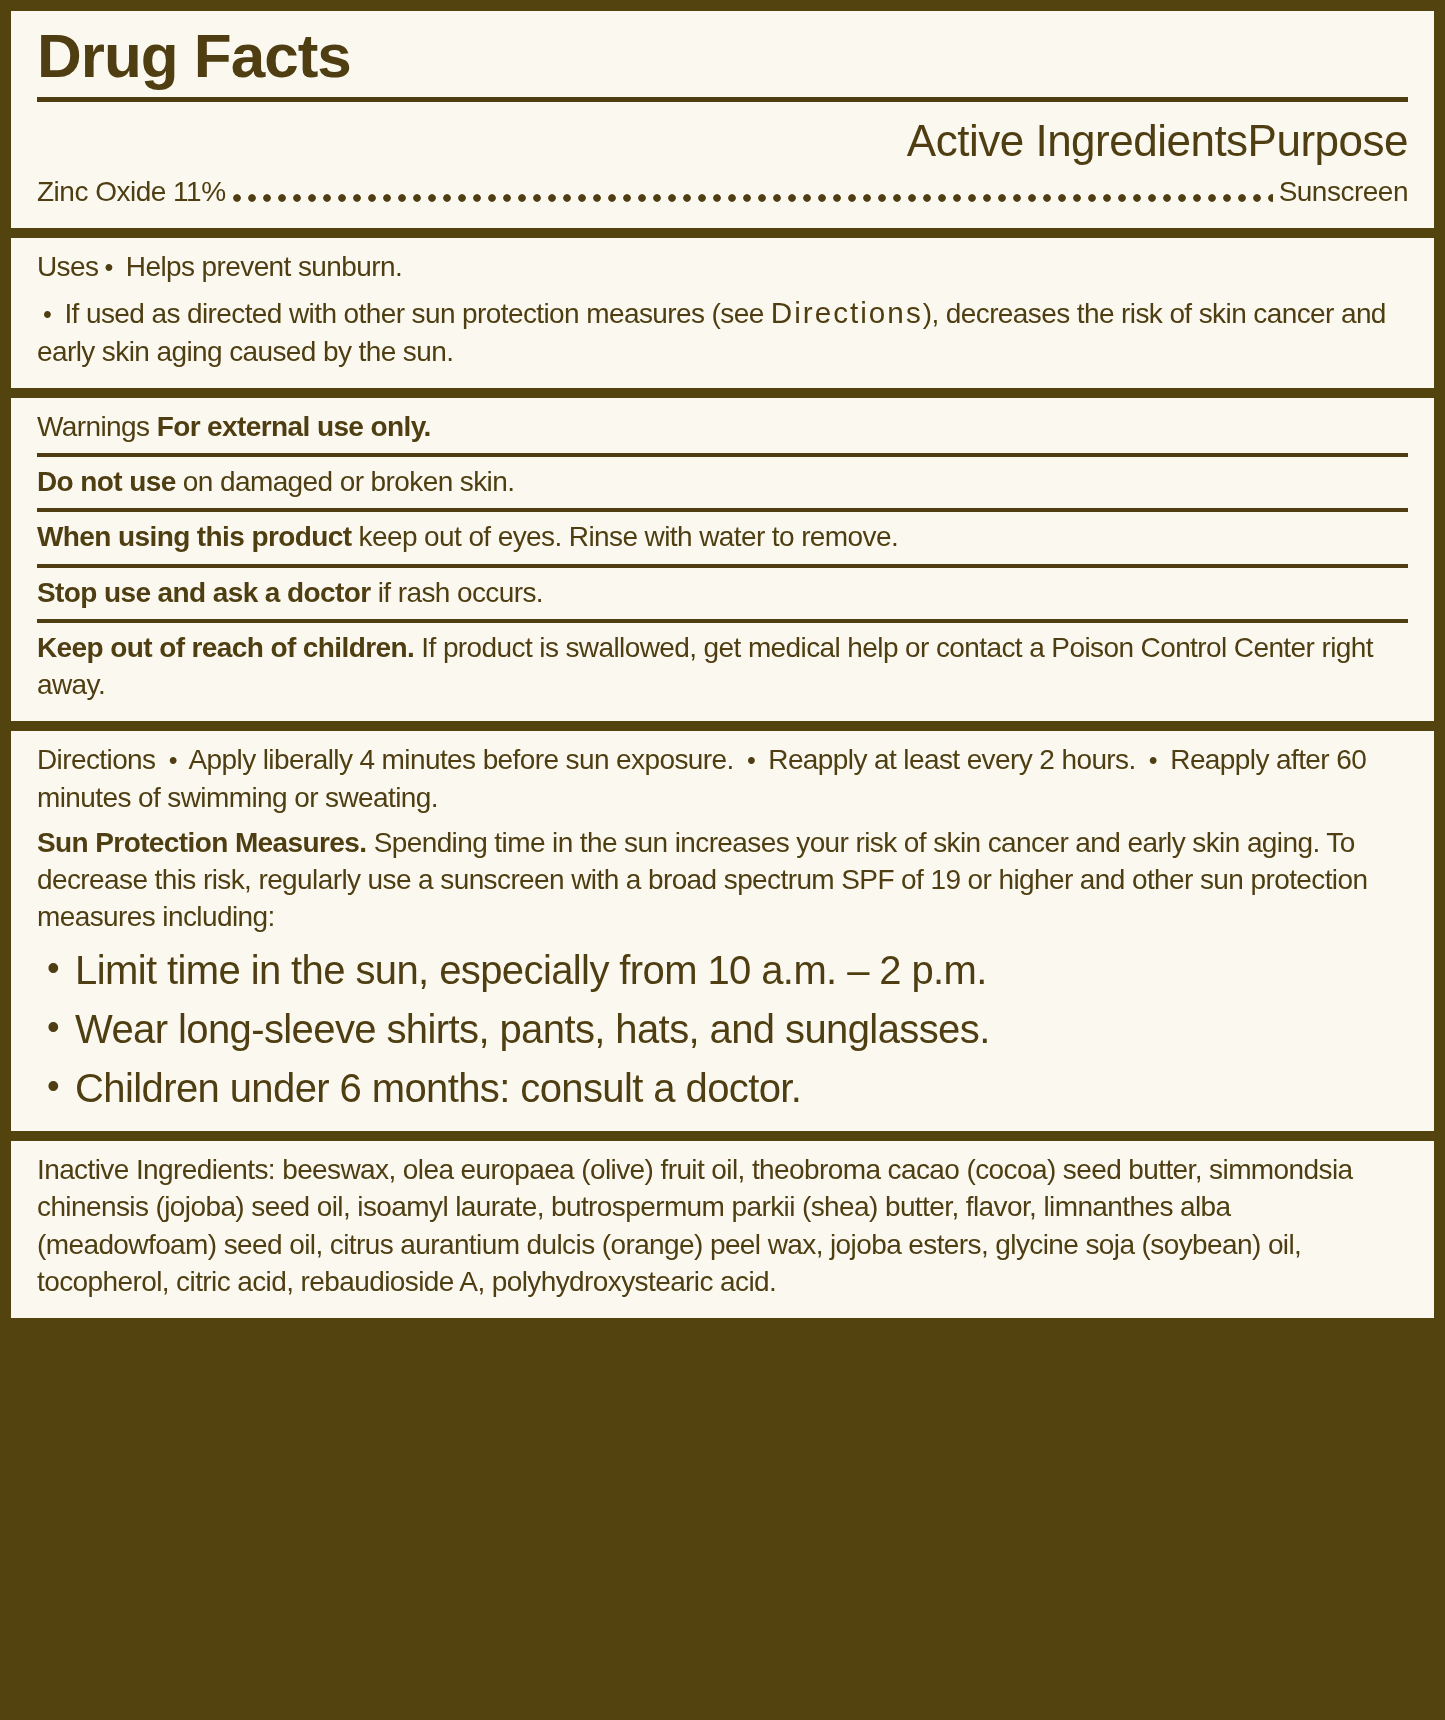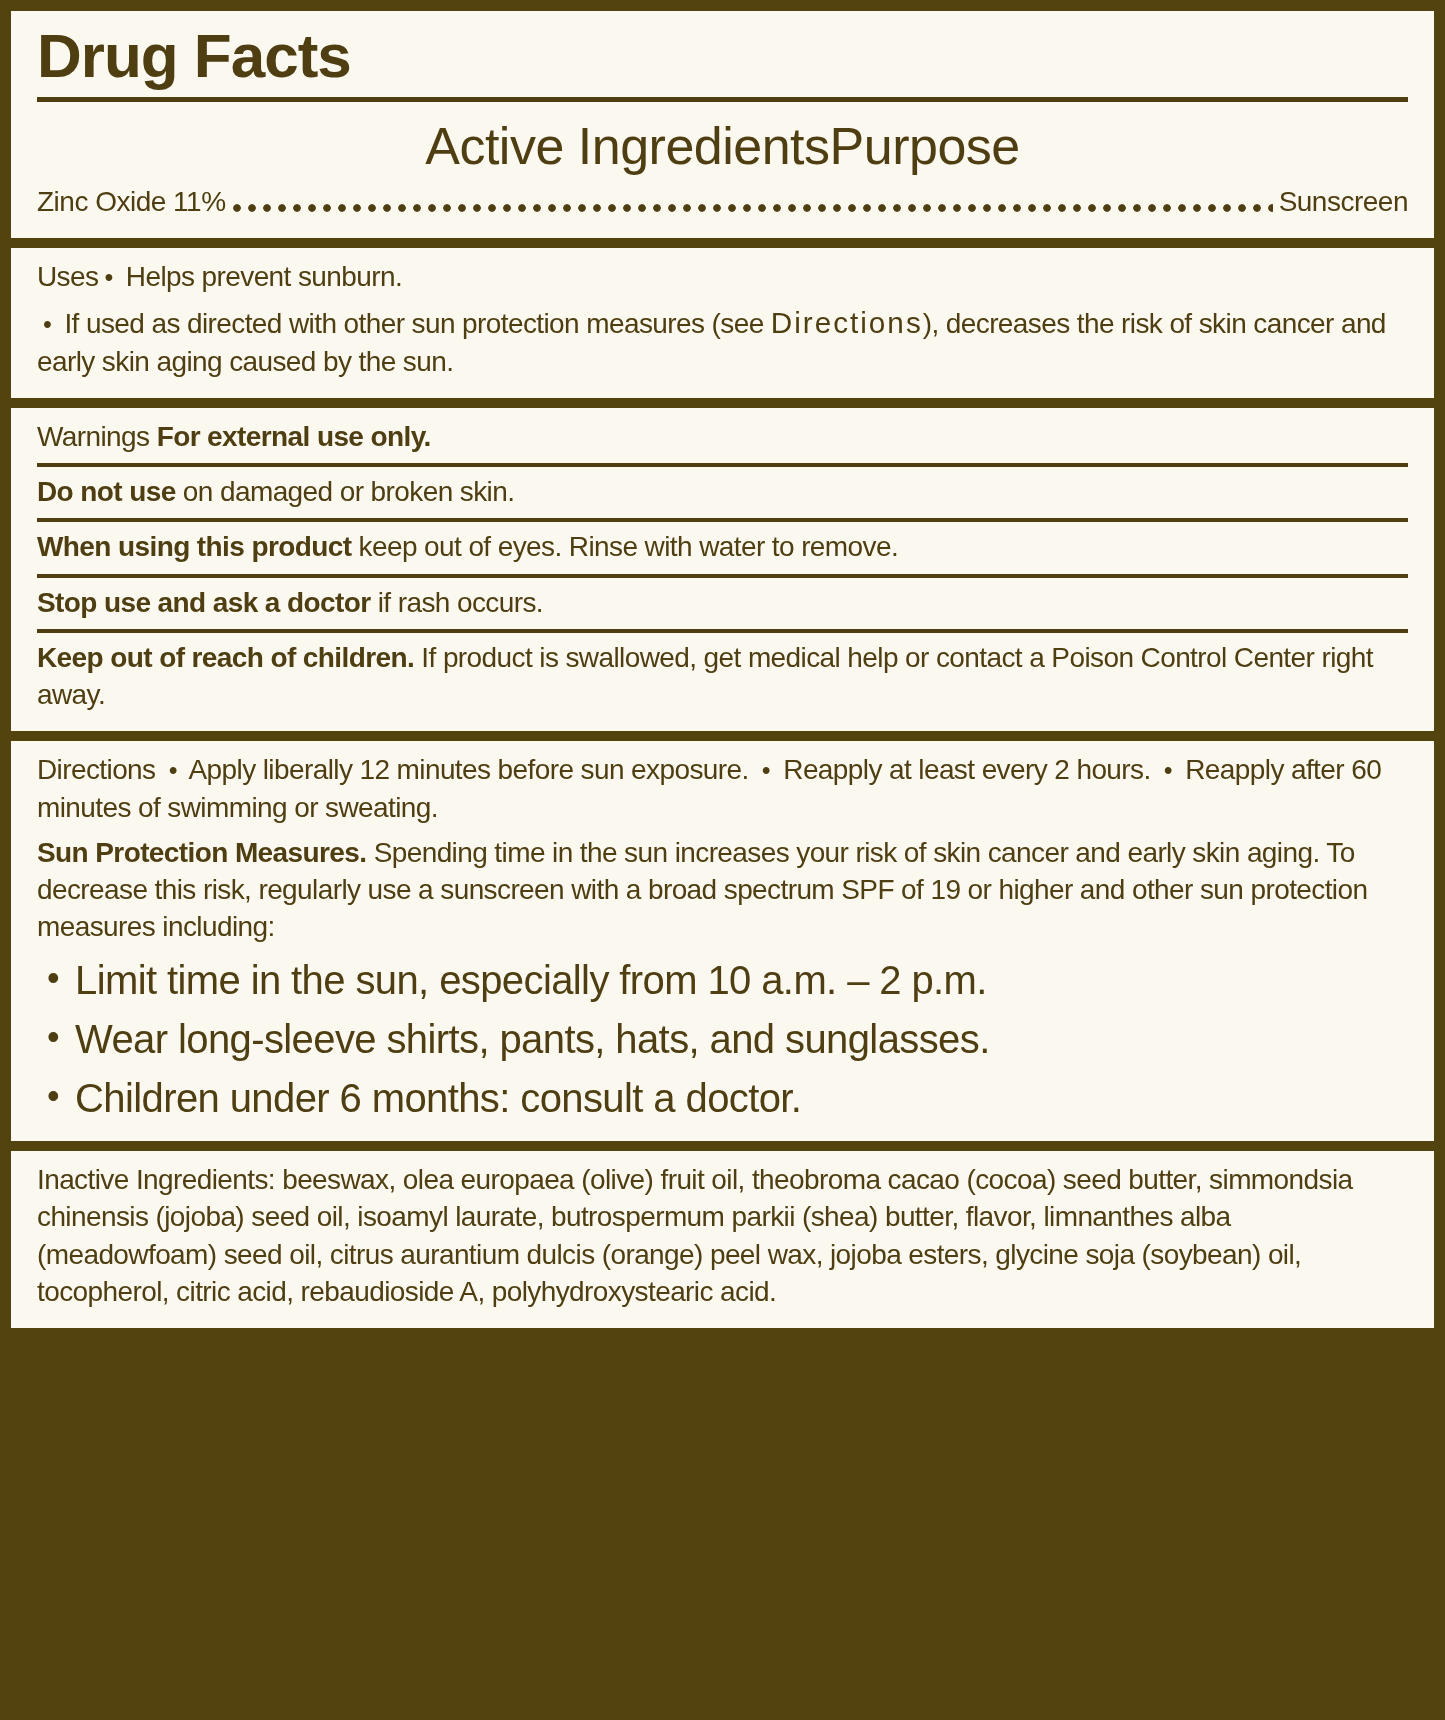--- a/index.html
+++ b/index.html
@@ -40,22 +40,22 @@
     letter-spacing: -1px;
     line-height: 1.0;
   }
   .rule {
     height: 5px;
     background: var(--ink);
     margin: 2px 0 8px 0;
   }
   .heads {
     display: flex;
-    justify-content: center;
-    font-size: 52px;
+    justify-content: flex-end;
+    font-size: 44px;
     letter-spacing: -0.5px;
     padding: 6px 0 4px 0;
   }
   .leader {
     display: flex;
     align-items: baseline;
     font-size: 28px;
     letter-spacing: -0.5px;
     padding: 6px 0 10px 0;
   }
@@ -134,21 +134,21 @@
     <p><b>Do not use</b><span> on damaged or broken skin.</span></p>
     <div class="thinsep"></div>
     <p><b>When using this product</b><span> keep out of eyes. Rinse with water to remove.</span></p>
     <div class="thinsep"></div>
     <p><b>Stop use and ask a doctor</b><span> if rash occurs.</span></p>
     <div class="thinsep"></div>
     <p><b>Keep out of reach of children.</b><span> If product is swallowed, get medical help or contact a Poison Control Center right away.</span></p>
   </section>
 
   <section class="sec">
-    <p><span>Directions</span> <span class="bullet">•</span> <span>Apply liberally 12 minutes before sun exposure.</span> <span class="bullet">•</span> <span>Reapply at least every 2 hours.</span> <span class="bullet">•</span> <span>Reapply after 60 minutes of swimming or sweating.</span></p>
+    <p><span>Directions</span> <span class="bullet">•</span> <span>Apply liberally 4 minutes before sun exposure.</span> <span class="bullet">•</span> <span>Reapply at least every 2 hours.</span> <span class="bullet">•</span> <span>Reapply after 60 minutes of swimming or sweating.</span></p>
     <p><b>Sun Protection Measures.</b><span> Spending time in the sun increases your risk of skin cancer and early skin aging. To decrease this risk, regularly use a sunscreen with a broad spectrum SPF of 19 or higher and other sun protection measures including:</span></p>
     <div class="li">
         <span class="bullet">•</span>
         <span>Limit time in the sun, especially from 10 a.m. – 2 p.m.</span>
       </div>
     <div class="li">
         <span class="bullet">•</span>
         <span>Wear long-sleeve shirts, pants, hats, and sunglasses.</span>
       </div>
     <div class="li">

